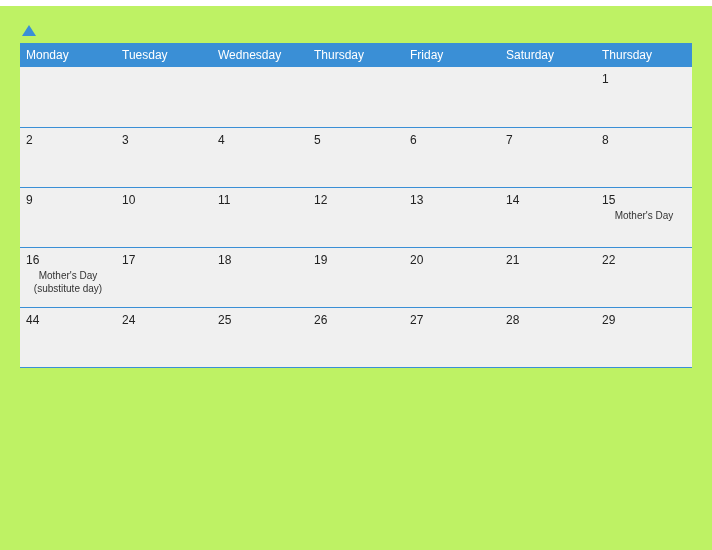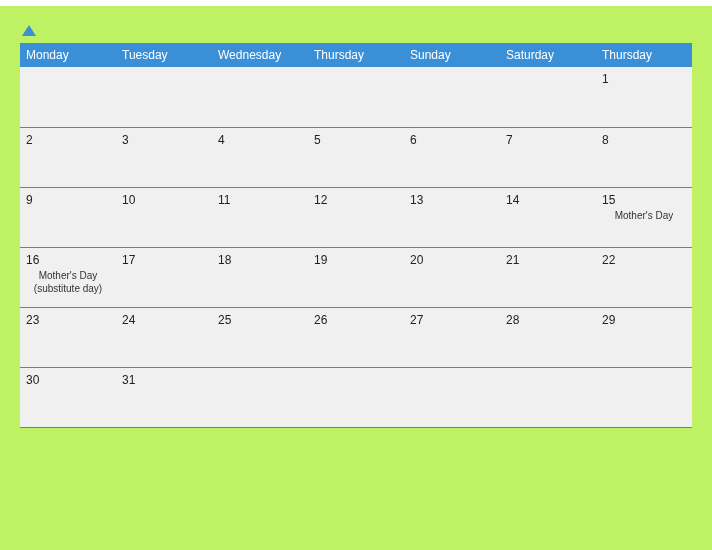--- a/index.html
+++ b/index.html
@@ -138,21 +138,21 @@
     <div class="country-label"></div>
   </div>
 
   <table class="calendar-table">
     <thead>
       <tr>
         <th>Monday</th>
         <th>Tuesday</th>
         <th>Wednesday</th>
         <th>Thursday</th>
-        <th>Sunday</th>
+        <th>Friday</th>
         <th>Saturday</th>
         <th>Thursday</th>
       </tr>
     </thead>
     <tbody id="calendar-body">
     <tr>
           <td class="empty"></td>
           <td class="empty"></td>
           <td class="empty"></td>
           <td class="empty"></td>
@@ -229,49 +229,36 @@
           </td>
           <td>
             <span class="day-number">21</span>
           </td>
           <td>
             <span class="day-number">22</span>
           </td>
         </tr>
         <tr>
           <td>
-            <span class="day-number">23</span>
+            <span class="day-number">44</span>
           </td>
           <td>
             <span class="day-number">24</span>
           </td>
           <td>
             <span class="day-number">25</span>
           </td>
           <td>
             <span class="day-number">26</span>
           </td>
           <td>
             <span class="day-number">27</span>
           </td>
           <td>
             <span class="day-number">28</span>
           </td>
           <td>
             <span class="day-number">29</span>
           </td>
-        </tr>
-        <tr>
-          <td>
-            <span class="day-number">30</span>
-          </td>
-          <td>
-            <span class="day-number">31</span>
-          </td>
-          <td class="empty"></td>
-          <td class="empty"></td>
-          <td class="empty"></td>
-          <td class="empty"></td>
-          <td class="empty"></td>
         </tr>
       </tbody>
   </table>
 </div>
 
 </body></html>

